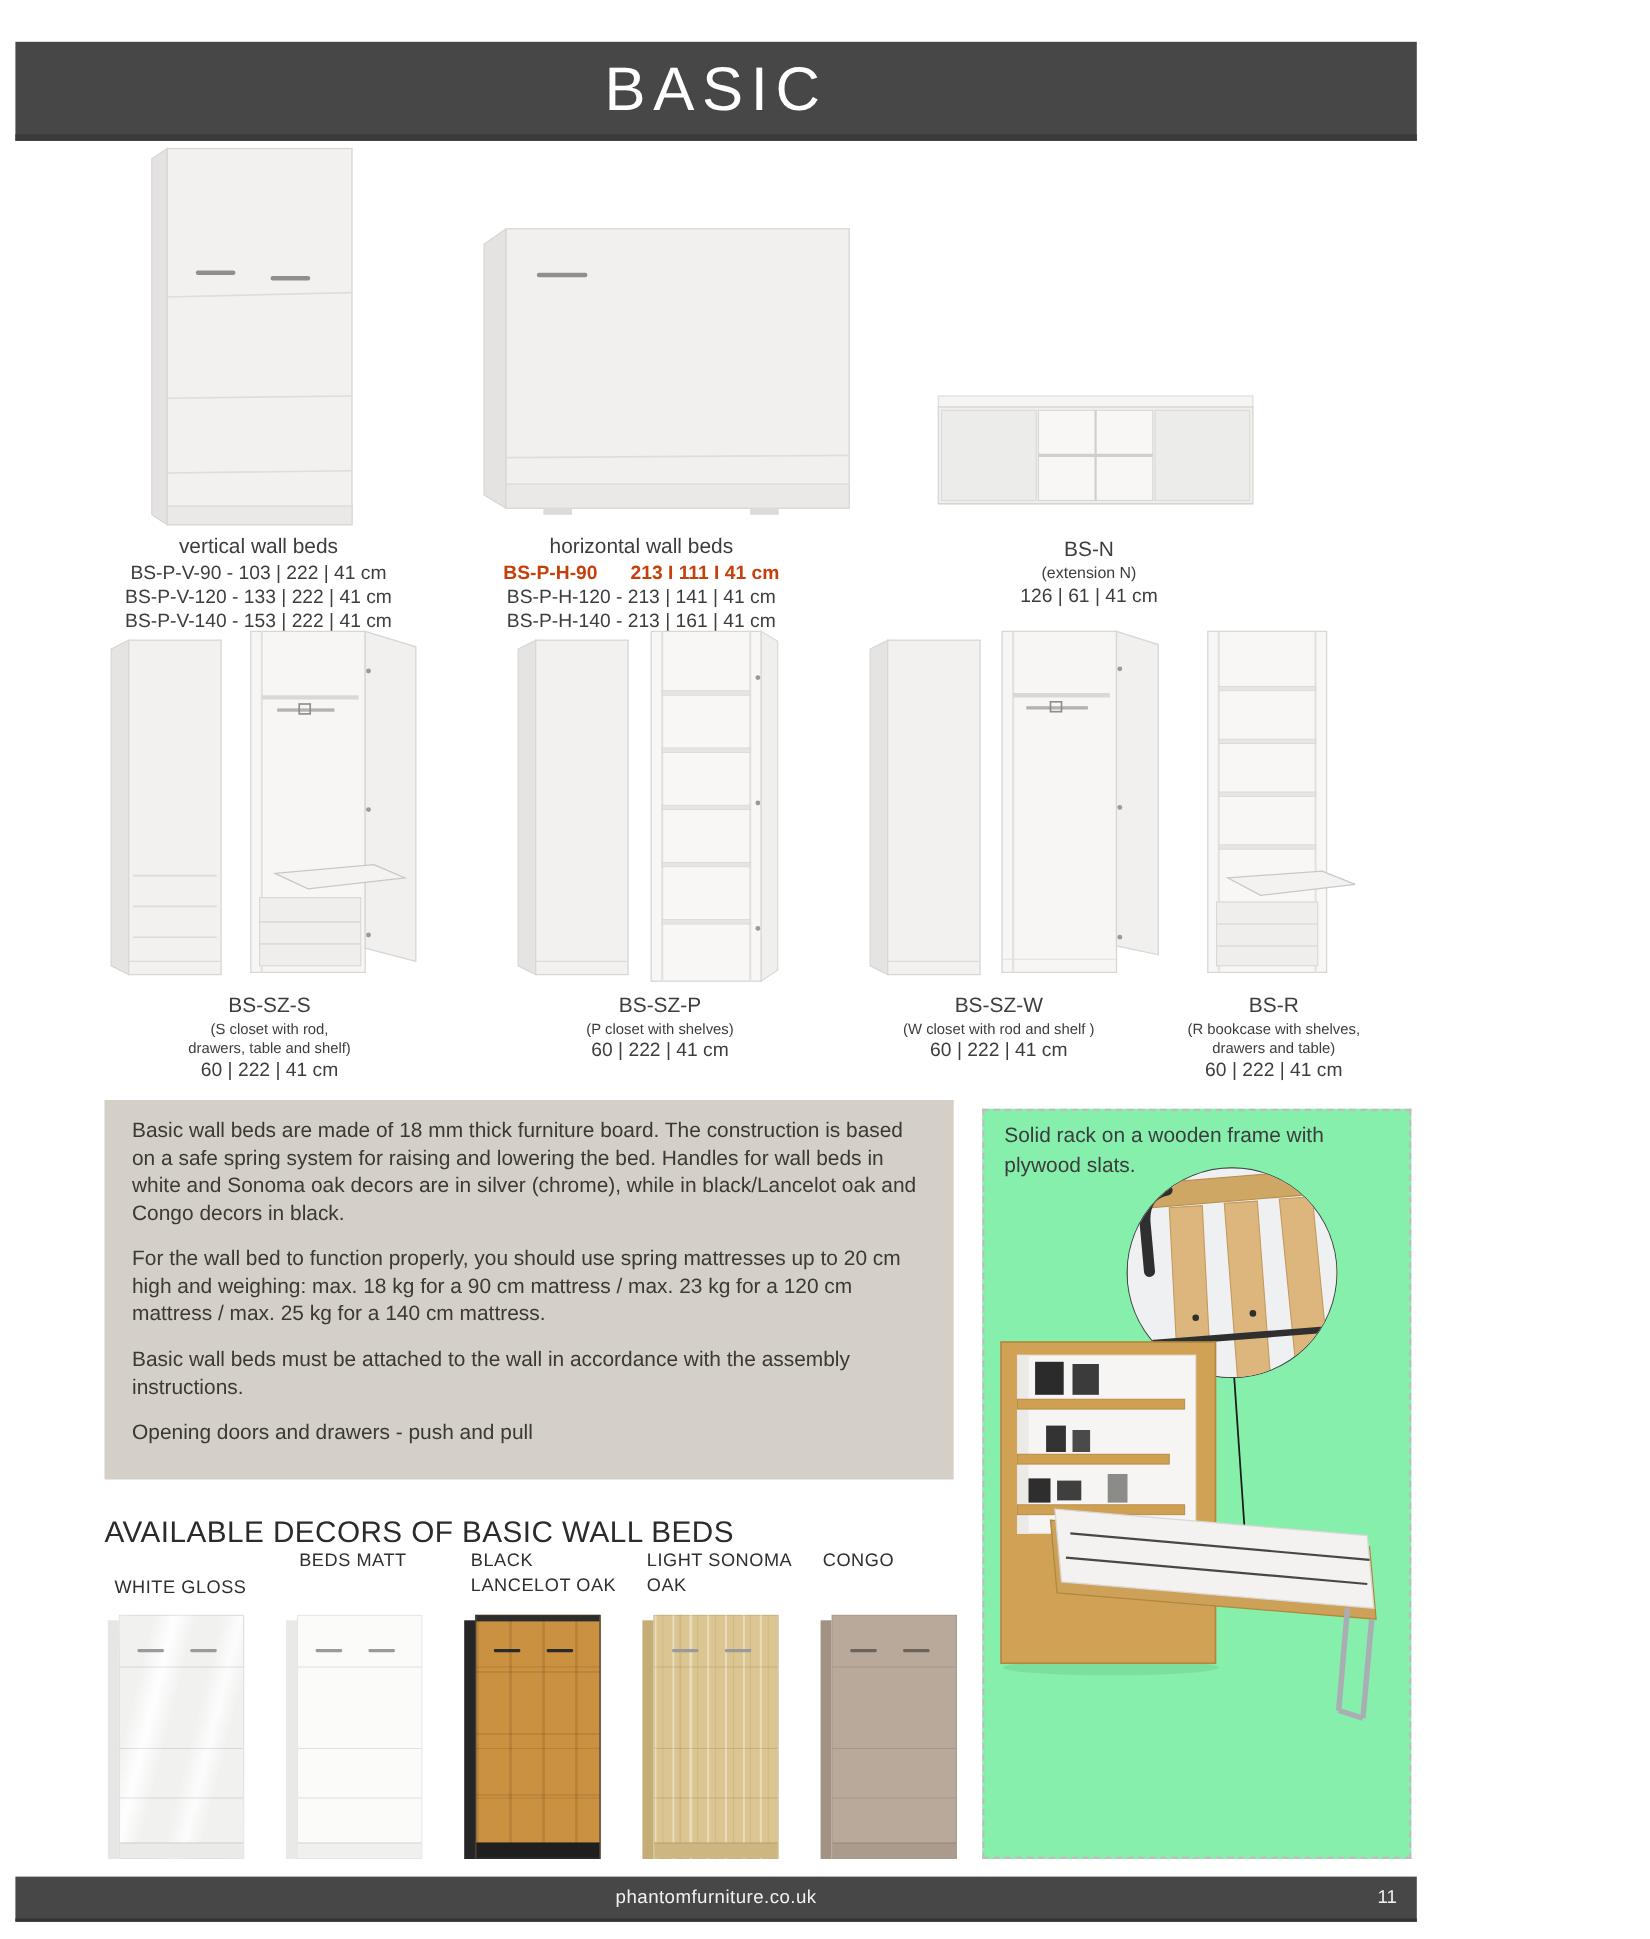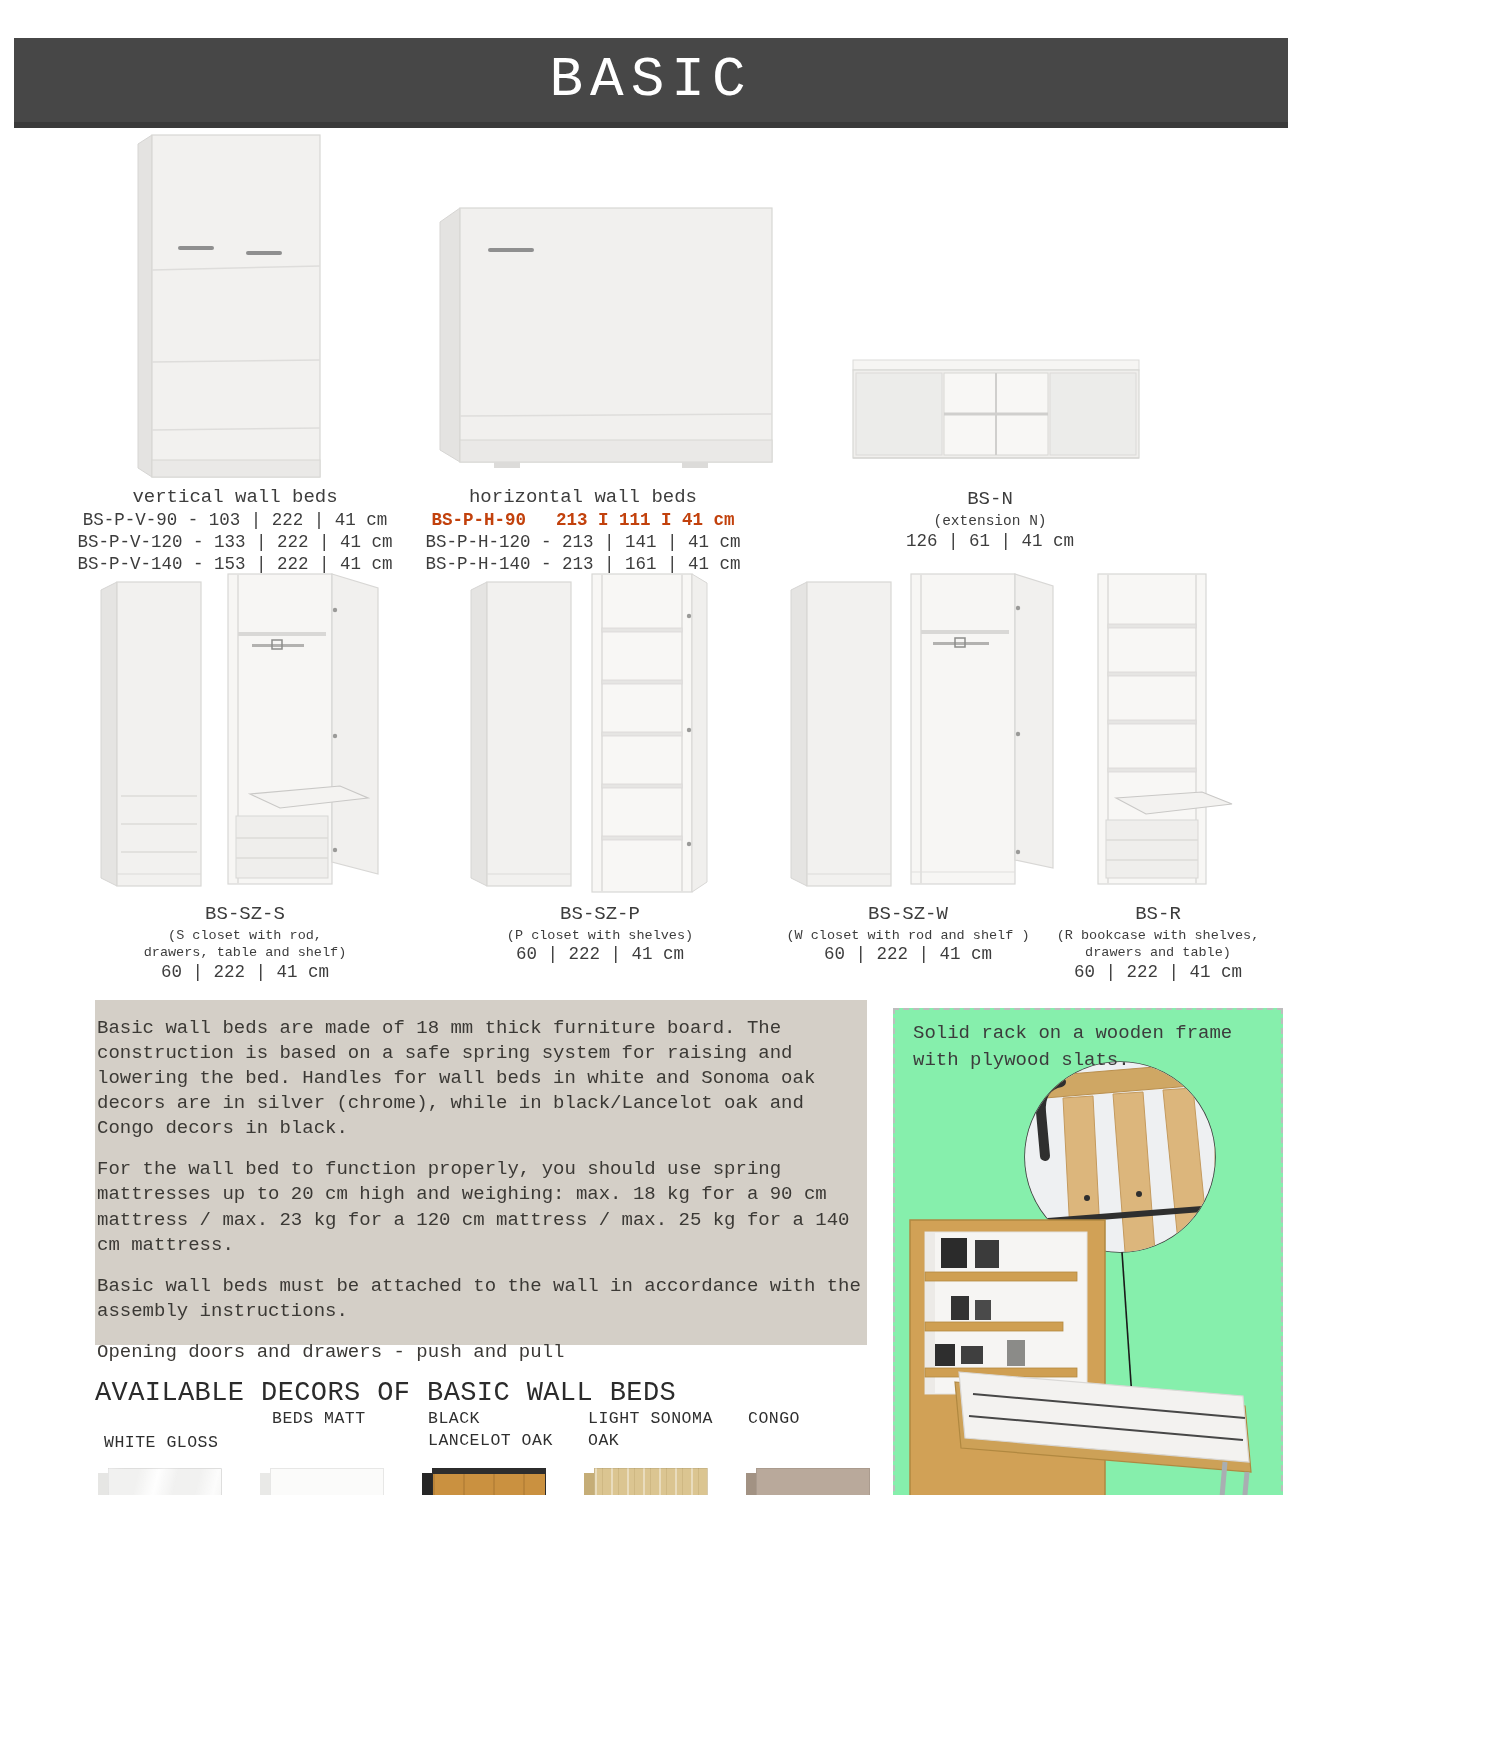--- a/index.html
+++ b/index.html
@@ -1,17 +1,17 @@
 <!DOCTYPE html>
 <html><head>
 <meta charset="utf-8">
 <style>
   html,body{margin:0;padding:0;background:#ffffff;}
-  .page{position:relative;width:1500px;height:1495px;background:#ffffff;overflow:hidden;
-        font-family:Liberation Mono, monospace;color:#3d3d3d;}
+  .page{position:relative;width:1500px;height:1763px;background:#ffffff;overflow:hidden;
+        font-family:Liberation Sans, sans-serif;color:#3d3d3d;}
 
   
   .topbar{position:absolute;left:14px;top:38px;width:1274px;height:84px;background:#474747;
           border-bottom:6px solid #3a3a3a;display:flex;align-items:center;justify-content:center;}
   .topbar h1{margin:0;color:#ffffff;font-size:56px;font-weight:300;letter-spacing:7px;}
   .bottombar{position:absolute;left:14px;top:1706px;width:1274px;height:38px;background:#474747;
              border-bottom:3px solid #343434;display:flex;align-items:center;justify-content:center;}
   .bottombar .site{color:#f2f2f2;font-size:17px;font-weight:300;letter-spacing:0.4px;}
   .bottombar .pageno{position:absolute;right:18px;top:9px;color:#f2f2f2;font-size:17px;font-weight:300;}
 
@@ -38,21 +38,21 @@
   #lbl-vbeds{left:70px;top:486px;width:330px;}
   #lbl-hbeds{left:418px;top:486px;width:330px;}
   #lbl-bsn{left:840px;top:488px;width:300px;}
   #lbl-s{left:105px;top:903px;width:280px;}
   #lbl-p{left:460px;top:903px;width:280px;}
   #lbl-w{left:768px;top:903px;width:280px;}
   #lbl-r{left:1028px;top:903px;width:260px;}
 
   
   .info{position:absolute;left:95px;top:1000px;width:772px;height:345px;background:#d4cfc7;
-        box-sizing:border-box;padding:16px 2px;}
+        box-sizing:border-box;padding:16px 25px;}
   .info p{margin:0 0 16px 0;font-size:19px;line-height:1.32;color:#3b3935;}
 
   
   .rackbox{position:absolute;left:893px;top:1008px;width:390px;height:682px;box-sizing:border-box;
            border:2px dashed #bdbdbd;background:#86efac;}
   .rack-note{position:absolute;left:18px;top:10px;width:330px;margin:0;font-size:19px;line-height:1.4;color:#3c3c3c;}
   .bed-art{position:absolute;left:0;top:0;}
 
   
   .decors-heading{position:absolute;left:95px;top:1378px;margin:0;font-size:27px;font-weight:400;

